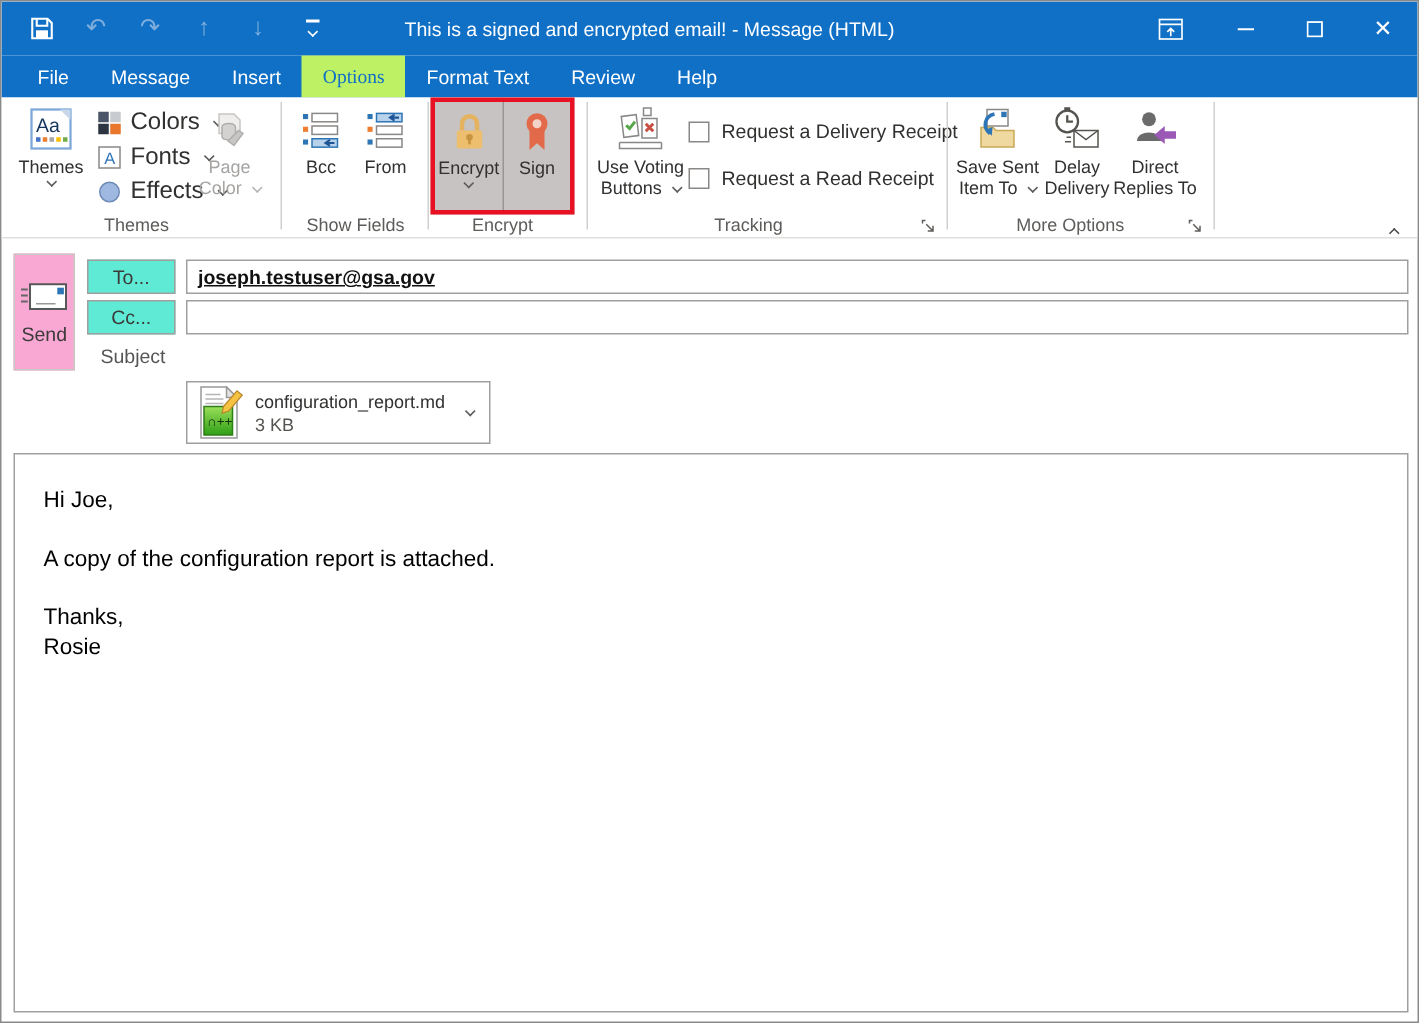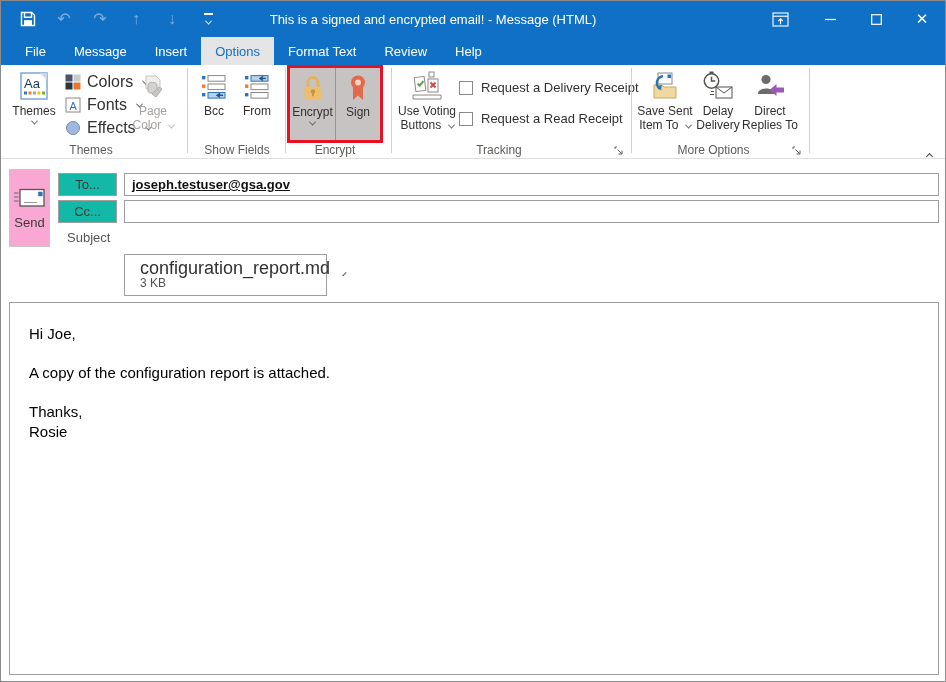--- a/index.html
+++ b/index.html
@@ -17,21 +17,21 @@
            align-items:center; justify-content:center; color:#fff; font-size:13px; pointer-events:none; }
   .win-controls { position:absolute; right:0; top:0; height:36px; display:flex; }
   .win-btn { width:46px; height:36px; display:flex; align-items:center; justify-content:center; color:#fff; }
   .win-btn.rdo { width:54px; }
   .x-glyph { font-size:15px; color:#fff; }
 
   
   .tabrow { position:absolute; left:0; top:36px; right:0; height:28px; background:#1070C6;
             display:flex; align-items:stretch; padding-left:10px; }
   .tab { color:#fff; font-size:13px; padding:0 14px; display:flex; align-items:center; cursor:default; }
-  .tab.active { background:#e5e5e5; color:#1070C6; }
+  .tab.active { background:#bef264; color:#1070C6;font-family:Liberation Serif, serif; }
   .tellme { display:flex; align-items:center; gap:11px; color:#fff; font-size:13px; margin-left:22px; }
 
   
   .ribbon { position:absolute; left:0; top:64px; right:0; height:94px; background:#fff;
             border-bottom:1px solid #E1DFDD; }
   .vsep { position:absolute; top:3px; width:1px; height:85px; background:#D2D0CE; }
   .grp-label { position:absolute; top:78px; font-size:12px; color:#5E5C5A; text-align:center; }
   .rbtn { position:absolute; top:2px; height:76px; display:flex; flex-direction:column;
           align-items:center; cursor:default; }
   .ricon { height:32px; display:flex; align-items:flex-end; justify-content:center; margin-top:2px; }
@@ -52,31 +52,31 @@
   .togglebtn { height:100%; display:flex; flex-direction:column; align-items:center; cursor:default; }
   .launcher { position:absolute; top:80px; width:12px; height:12px; display:flex;
               align-items:center; justify-content:center; }
 
   
   .send-btn { position:absolute; left:8px; top:168px; width:41px; height:78px; background:#f9a8d4;
               border:1px solid #C8C6C4; display:flex; flex-direction:column; align-items:center;
               justify-content:center; gap:6px; }
   .send-label { font-size:13px; color:#3B3A39; }
   .fld-btn { position:absolute; left:57px; width:59px; height:23px; border:1px solid #A19F9D;
-             background:#14b8a6; font-size:13px; color:#3B3A39; display:flex; align-items:center;
+             background:#5eead4; font-size:13px; color:#3B3A39; display:flex; align-items:center;
              justify-content:center; }
   .fld { position:absolute; left:123px; width:815px; height:23px; border:1px solid #A19F9D;
          background:#fff; font-size:13px; display:flex; align-items:center; padding-left:7px; }
   .fld .val { color:#111; font-weight:600; }
   .fld .val.addr { text-decoration:underline; }
   .side-label { position:absolute; font-size:13px; color:#555; }
   .attach-chip { position:absolute; left:123px; top:253px; width:203px; height:42px;
                  border:1px solid #A19F9D; background:#fff; display:flex; align-items:center; }
   .attach-meta { margin-left:8px; }
-  .attach-name { font-size:18px; color:#323130; line-height:16px; }
+  .attach-name { font-size:12px; color:#323130; line-height:16px; }
   .attach-size { font-size:12px; color:#55534F; line-height:15px; }
   .attach-chev { margin-left:14px; }
 
   
   .bodybox { position:absolute; left:8px; top:301px; width:930px; height:373px;
              border:1px solid #A19F9D; background:#fff; padding:21px 12px 0 19px; }
   .body-line { font-size:15px; line-height:19.5px; min-height:19.5px; color:#000; white-space:pre-wrap; }
 </style>
 </head>
 <body>

